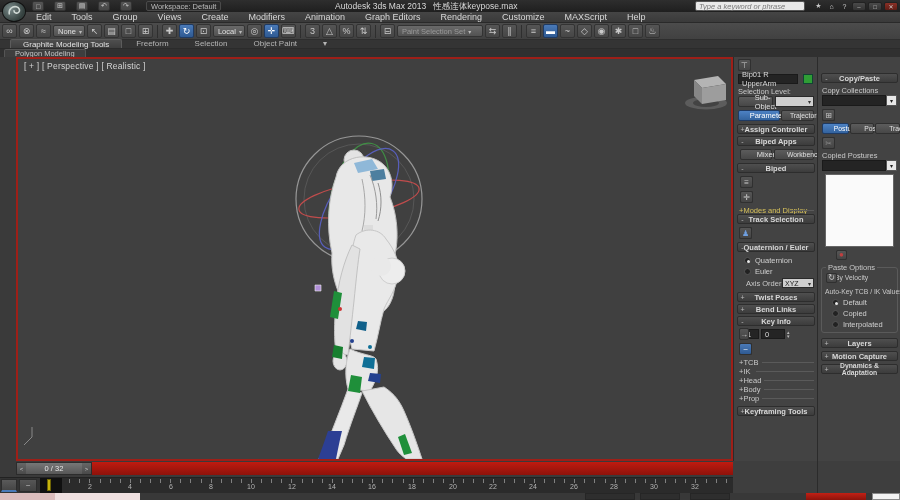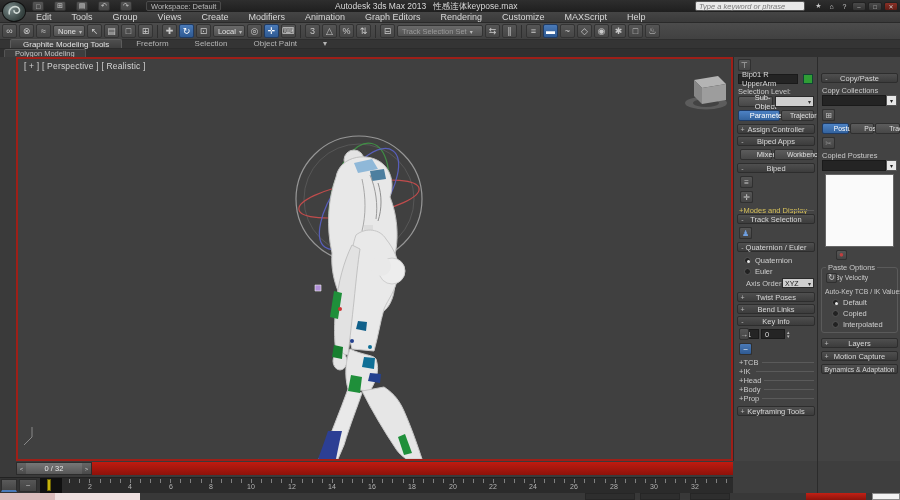--- a/index.html
+++ b/index.html
@@ -44,21 +44,21 @@
   
   .leftstrip { left:0; top:57px; width:16px; height:420px; background:#3a3a3a; }
   .viewport { left:16px; top:57px; width:717px; height:404px; background:#404040; border:2px solid #9e1f18; }
   .vplabel { left:6px; top:2px; font-size:8.5px; color:#d5d5d5; letter-spacing:.2px; }
 
   
   .cmdpanel { left:733px; top:57px; width:84px; height:436px; background:#434343; border-left:1px solid #2b2b2b; font-size:7.5px; }
   .cppanel  { left:817px; top:57px; width:83px; height:436px; background:#434343; border-left:1px solid #2b2b2b; font-size:7.5px; }
   .roll { position:absolute; left:3px; width:78px; height:10px; background:linear-gradient(#4f4f4f,#3c3c3c); border:1px solid #2d2d2d; border-radius:2px; display:flex; align-items:center; font-size:7.5px; color:#d8d8d8; }
   .roll i { font-style:normal; width:9px; text-align:center; color:#bbb; font-size:7px; }
-  .roll b { flex:1; text-align:center; font-weight:normal; margin-left:-9px; }
+  .roll b { flex:1; text-align:center; font-weight:bold; margin-left:-9px; }
   .pbtn { position:absolute; height:11px; background:linear-gradient(#5c5c5c,#474747); border:1px solid #2f2f2f; border-radius:2px; font-size:7.5px; color:#e0e0e0; display:flex; align-items:center; justify-content:center;padding-left:20px; }
   .pbtn.blue { background:linear-gradient(#4d82c4,#33639e); border-color:#1f3a62; color:#fff; }
   .mini { position:absolute; width:13px; height:12px; background:linear-gradient(#565656,#454545); border:1px solid #303030; border-radius:2px; display:flex; align-items:center; justify-content:center; font-size:8px; color:#c9c9c9; }
   .mini.on { background:linear-gradient(#4a7ab8,#2f5a92); color:#fff; }
   .lbl { position:absolute; color:#c9c9c9; font-size:7.5px; white-space:nowrap; }
   .field { position:absolute; background:#242424; border:1px solid #1a1a1a; color:#d8d8d8; font-size:7.5px; padding:0 3px; display:flex; align-items:center; }
   .ddl { position:absolute; background:#cfcfcf; border:1px solid #2a2a2a; color:#222; font-size:7px; display:flex; align-items:center; padding:0 2px; justify-content:space-between; }
   .ddl .arr { color:#333; font-size:6px; }
   .radio { position:absolute; display:flex; align-items:center; gap:4px; color:#d0d0d0; font-size:7.5px; }
   .radio .dotc { width:7px; height:7px; border-radius:50%; background:#222; border:1px solid #555; position:relative; }
@@ -160,21 +160,21 @@
   <span class="ic on">✛</span>
   <span class="ic">⌨</span>
   <span class="sep"></span>
   <span class="ic">3</span>
   <span class="ic">△</span>
   <span class="ic">%</span>
   <span class="ic">⇅</span>
   <span class="sep"></span>
   <span class="ic">⊟</span>
   <span class="dd ghost" style="width:86px">
-      <span>Track Selection Set</span>
+      <span>Paint Selection Set</span>
       <span class="arr">▾</span>
     </span>
   <span class="ic">⇆</span>
   <span class="ic">∥</span>
   <span class="sep"></span>
   <span class="ic">≡</span>
   <span class="ic on">▬</span>
   <span class="ic">~</span>
   <span class="ic">◇</span>
   <span class="ic">◉</span>

